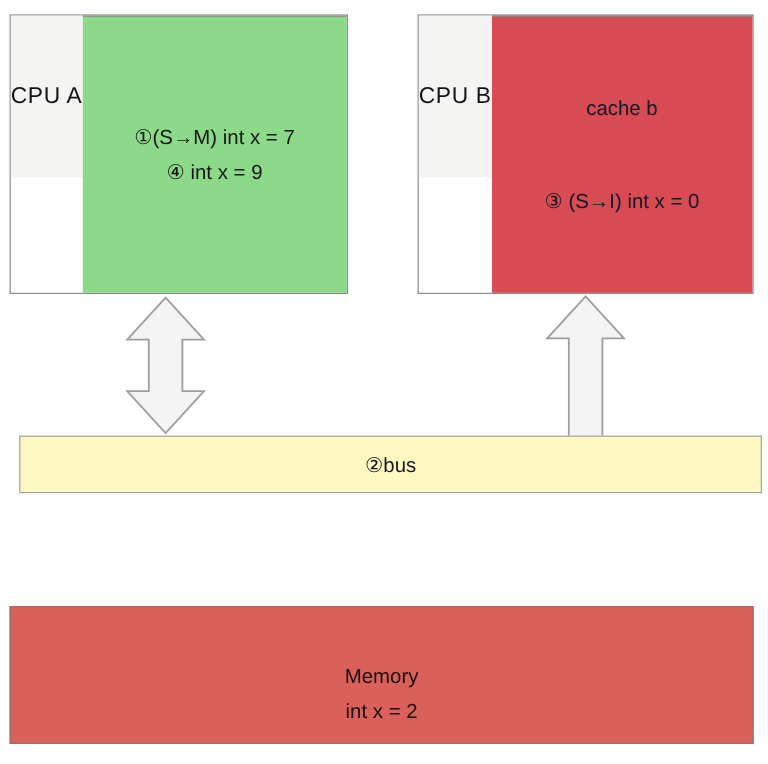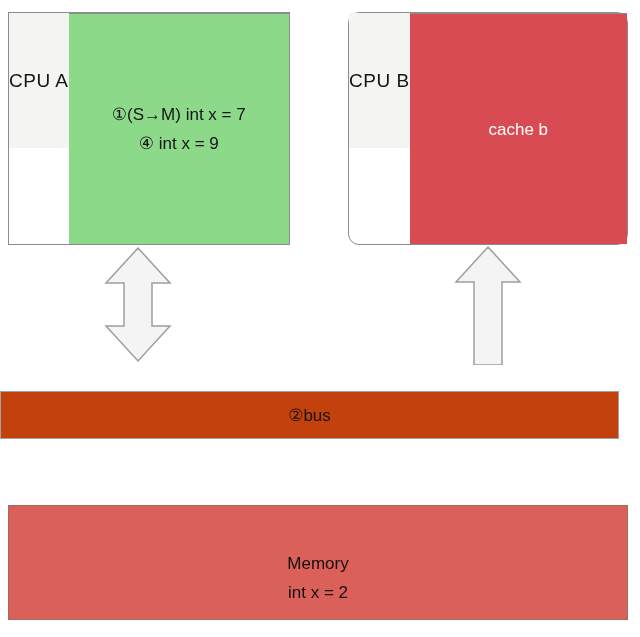--- a/index.html
+++ b/index.html
@@ -20,21 +20,21 @@
     position: absolute;
     top: 12px;
     width: 282px;
     height: 233px;
     border: 1.5px solid #8c8c8c;
     box-sizing: border-box;
     display: flex;
     flex-direction: row;
   }
   .cpu-a-box { left: 8px; }
-  .cpu-b-box { left: 348px; width: 280px; border-radius: 11px; }
+  .cpu-b-box { left: 348px; width: 280px; }
   .cpu-label-area {
     height: 135px;
     background: #f4f4f3;
     display: flex;
     align-items: center;
     justify-content: center;
     font-size: 19px;
     letter-spacing: 0.5px;
   }
   .cache-strip {
@@ -42,35 +42,34 @@
     border-top: 1px solid #8c8c8c;
     display: flex;
     flex-direction: column;
     align-items: center;
     justify-content: center;
     font-size: 17px;
     line-height: 29px;
     text-align: center;
   }
   .cache-a-strip { background: #8cd98a; }
-  .cache-b-strip { background: #d84b52; color: #ffffff; gap: 48px; }
+  .cache-b-strip { background: #d84b52; color: #0f172a; gap: 48px; }
   .bus-bar {
     position: absolute;
-    left: 0;
+    left: 16px;
     top: 363px;
     width: 619px;
     height: 48px;
-    background: #c2410c;
+    background: #fef9c3;
     border: 1px solid #a3a3a3;
     box-sizing: border-box;
     display: flex;
     align-items: center;
     justify-content: center;
     font-size: 17px;
-    margin-top: 28px;
   }
   .memory-box {
     position: absolute;
     left: 8px;
     top: 505px;
     width: 620px;
     height: 115px;
     background: #d9615a;
     border: 1px solid #a36a64;
     box-sizing: border-box;
@@ -107,20 +106,21 @@
     <div class="cache-strip cache-a-strip">
       <div>①(S→M) int x = 7</div>
       <div>④ int x = 9</div>
     </div>
   </div>
 
   <div class="cpu-box cpu-b-box">
     <div class="cpu-label-area">CPU B</div>
     <div class="cache-strip cache-b-strip">
       <div>cache b</div>
+      <div>③ (S→I)  int x = 0</div>
     </div>
   </div>
 
   <svg class="arrow-svg left-arrow" width="70" height="117" viewBox="0 0 70 117">
     <polygon class="arrow-shape" points="35,2 3,37 21,37 21,80 3,80 35,115 67,80 49,80 49,37 67,37"></polygon>
   </svg>
 
   <svg class="arrow-svg right-arrow" width="70" height="120" viewBox="0 0 70 120">
     <polygon class="arrow-shape" points="35,2 67,37 49,37 49,120 21,120 21,37 3,37"></polygon>
   </svg>

